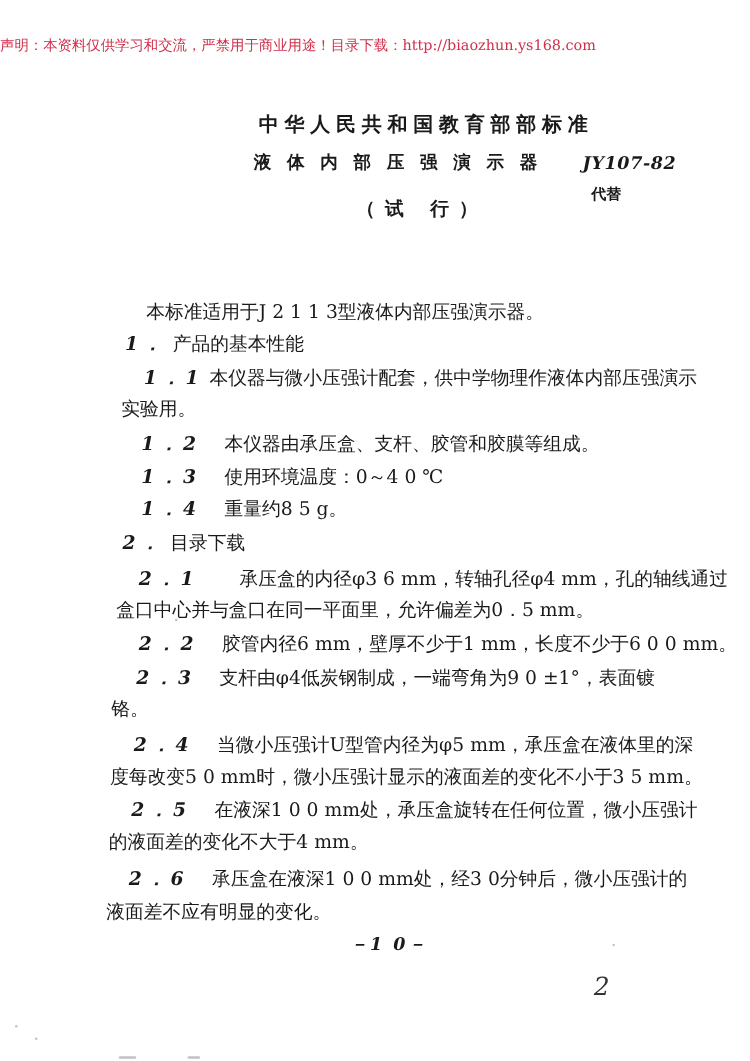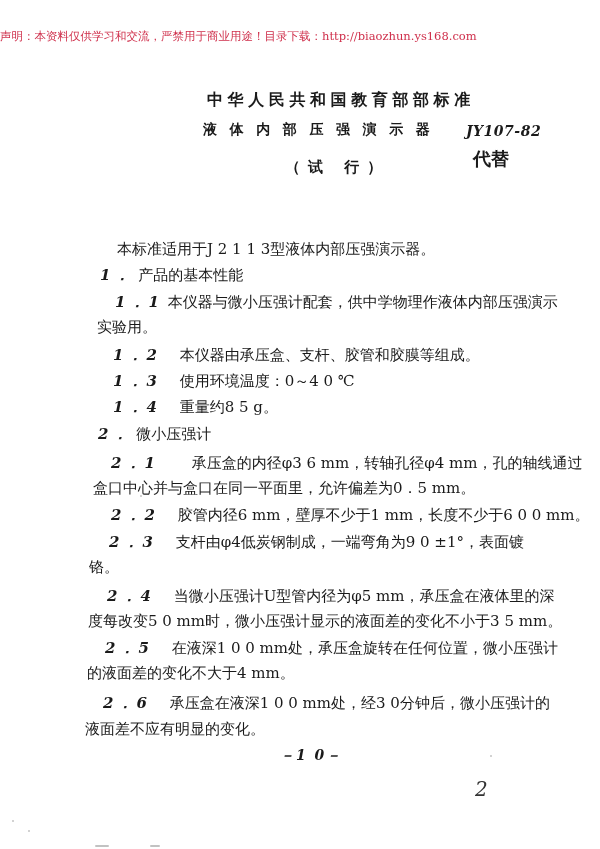--- a/index.html
+++ b/index.html
@@ -8,21 +8,21 @@
     font-family: "DejaVu Serif", "Liberation Serif", serif; color: #1a1a1a;
   }
   .banner {
     position: absolute; top: 29px; left: 0; width: 476px; text-align: center;
     font-size: 11.5px; color: #cf2f4b; letter-spacing: 0px; white-space: nowrap;
   }
   .abs { position: absolute; white-space: nowrap; }
   .t1 { top: 90px; left: 207px; font-size: 16px; letter-spacing: 4.6px; font-weight: bold; }
   .t2 { top: 121px; left: 203px; font-size: 14px; letter-spacing: 12.6px; font-weight: bold; }
   .code { top: 123px; left: 466px; font-size: 14px; font-weight: bold; font-style: italic; letter-spacing: 0.5px; }
-  .replace { top: 147px; left: 473px; font-size: 18px; font-weight: bold; }
+  .replace { top: 147px; left: 473px; font-size: 12px; font-weight: bold; }
   .t3 { top: 158px; left: 285px; font-size: 15px; font-weight: bold; letter-spacing: 8px; }
   .line { position: absolute; left: 0; font-size: 15px; white-space: nowrap; }
   .num { font-style: italic; font-weight: bold; letter-spacing: 4px; }
   .pagenum { top: 747px; left: 280px; font-size: 14px; font-weight: bold; font-style: italic; letter-spacing: 2px; }
   .hand { top: 777px; left: 475px; font-size: 20px; font-family: "DejaVu Serif", serif; font-style: italic; color: #333; }
   .speck { position: absolute; background: #999; width: 2px; height: 2px; border-radius: 1px; opacity: .6; }
 </style>
 </head>
 <body>
 
@@ -56,21 +56,21 @@
     <span class="num" style="margin-right:14px">1．3</span>
     <span>使用环境温度：0～4 0 ℃</span>
   </div>
   <div class="line" style="top:398px;left:113px;">
     <span class="num" style="margin-right:14px">1．4</span>
     <span>重量约8 5 g。</span>
   </div>
 
   <div class="line" style="top:425px;left:98px;">
     <span class="num">2．</span>
-    <span>微小压强计</span>
+    <span>目录下载</span>
   </div>
 
   <div class="line" style="top:454px;left:111px;">
     <span class="num" style="margin-right:28px">2．1</span>
     <span>承压盒的内径φ3 6 mm，转轴孔径φ4 mm，孔的轴线通过</span>
   </div>
   <div class="line" style="top:479px;left:93px;">盒口中心并与盒口在同一平面里，允许偏差为0．5 mm。</div>
 
   <div class="line" style="top:506px;left:111px;">
     <span class="num" style="margin-right:14px">2．2</span>

